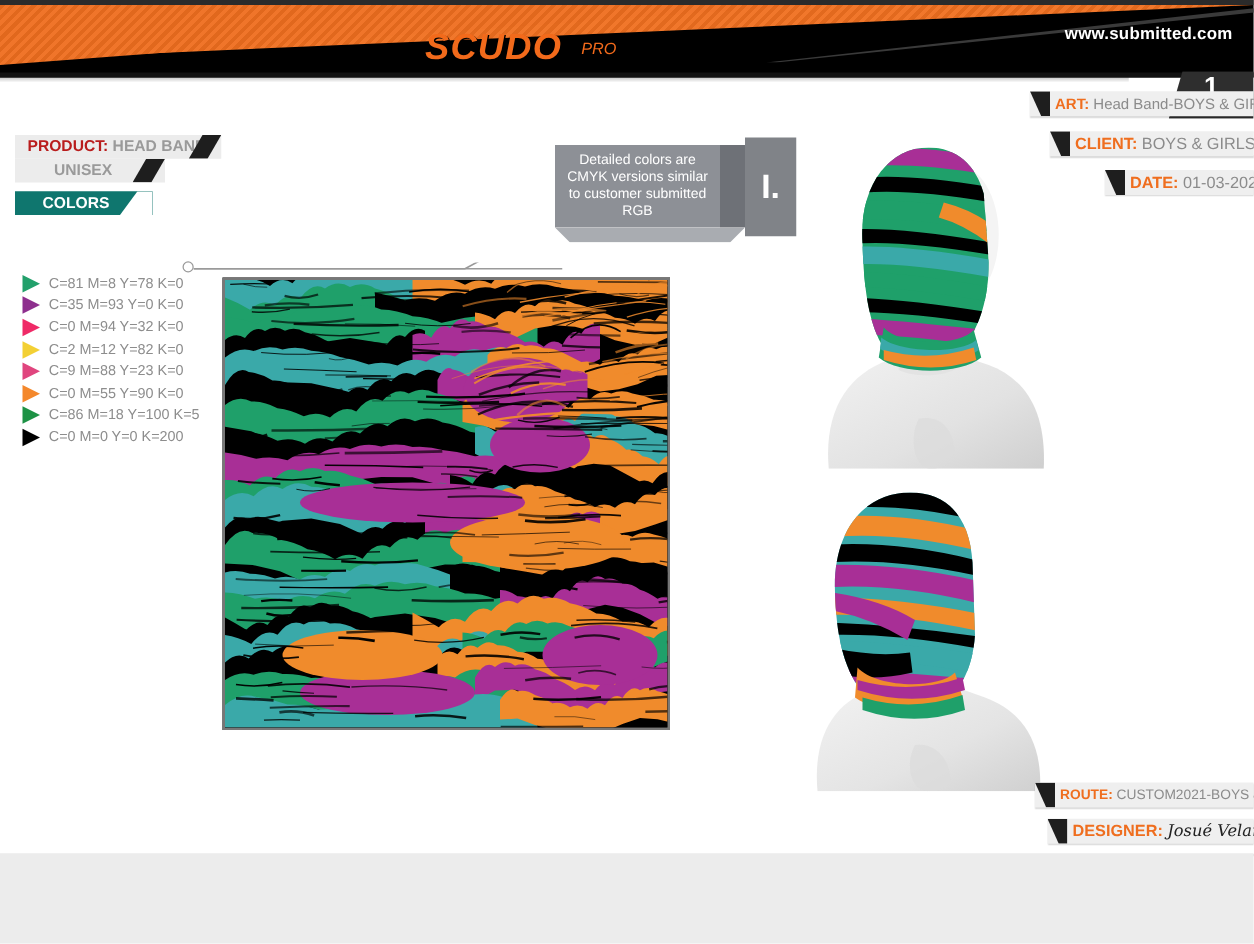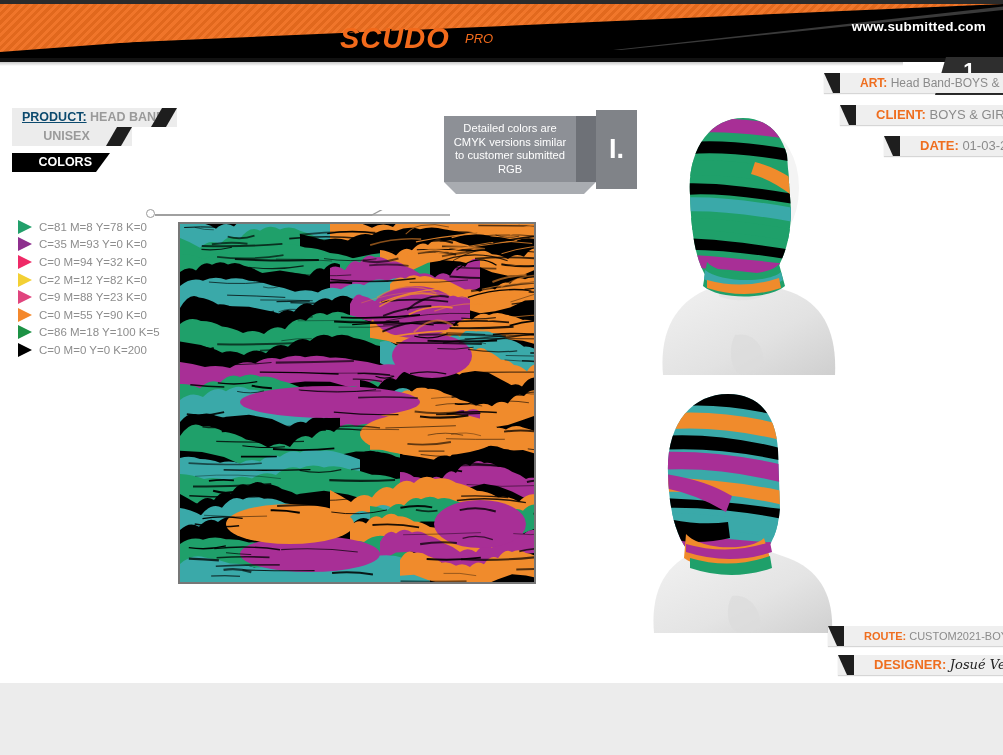--- a/index.html
+++ b/index.html
@@ -61,29 +61,29 @@
   }
   .tag-light {
     background:#ececec; color:#9a9a9a;
     padding-left:10px; padding-right:26px;
   }
   .tag-light::after {
     content:""; position:absolute; right:0; top:0; width:26px; height:19px;
     background:#1e1e1e; clip-path: polygon(11px 0, 26px 0, 15px 19px, 0 19px);
   }
   .tag-dark {
-    background:#000000; color:#fff; padding-left:22px; padding-right:30px;
-    text-align:right;
+    background:#0f766e; color:#fff; padding-left:22px; padding-right:30px;
+    text-align:left;
   }
   .tag-dark::after {
     content:""; position:absolute; right:0; top:0; width:26px; height:19px;
     background:#fff; clip-path: polygon(14px 0, 26px 0, 26px 19px, 0 19px);
   }
   #tag-product { left:12px; top:108px; width:165px; }
-  #tag-product .k { color:#0c4a6e;text-decoration:underline; }
+  #tag-product .k { color:#b91c1c; }
   #tag-unisex  { left:12px; top:127px; width:120px; text-align:center; padding-left:15px; }
   #tag-colors  { left:12px; top:153px; width:110px; }
 
   
   .color-list { position:absolute; left:16px; top:190px; width:200px;margin-top:28px; }
   .color-row { display:flex; align-items:center; height:17.6px; }
   .swatch {
     width:0; height:0; margin-right:7px; margin-left:2px;
     border-top:7px solid transparent;
     border-bottom:7px solid transparent;
@@ -137,21 +137,21 @@
   
   .rfield {
     position:absolute; height:20px; line-height:20px;
     background:#efefef; font-size:12px; white-space:nowrap;
     padding-left:20px; box-shadow:0 1px 1px rgba(0,0,0,0.16);
   }
   .rfield::before {
     content:""; position:absolute; left:0; top:0; width:16px; height:20px;
     background:#1e1e1e; clip-path: polygon(0 0, 16px 0, 16px 20px, 9px 20px);
   }
-  .rfield .k { color:#ef6e1f; font-weight:bold;margin-left:16px; }
+  .rfield .k { color:#ef6e1f; font-weight:bold; }
   .rfield .v { color:#8b8b8b; }
   #f-art    { left:824px; top:73px; width:179px; }
   #f-client { left:840px; top:105px; width:179px; font-size:13px; }
   #f-date   { left:884px; top:136px; width:119px; font-size:13px; }
   #f-route  { left:828px; top:626px; width:175px; font-size:11px; }
   #f-design { left:838px; top:655px; width:165px; font-size:13px; }
   #f-design .v { color:#222; font-family:"DejaVu Serif", serif; font-style:italic; font-size:13px; }
 
   .version-badge {
     position:absolute; left:935px; top:57px; width:68px; height:38px;

